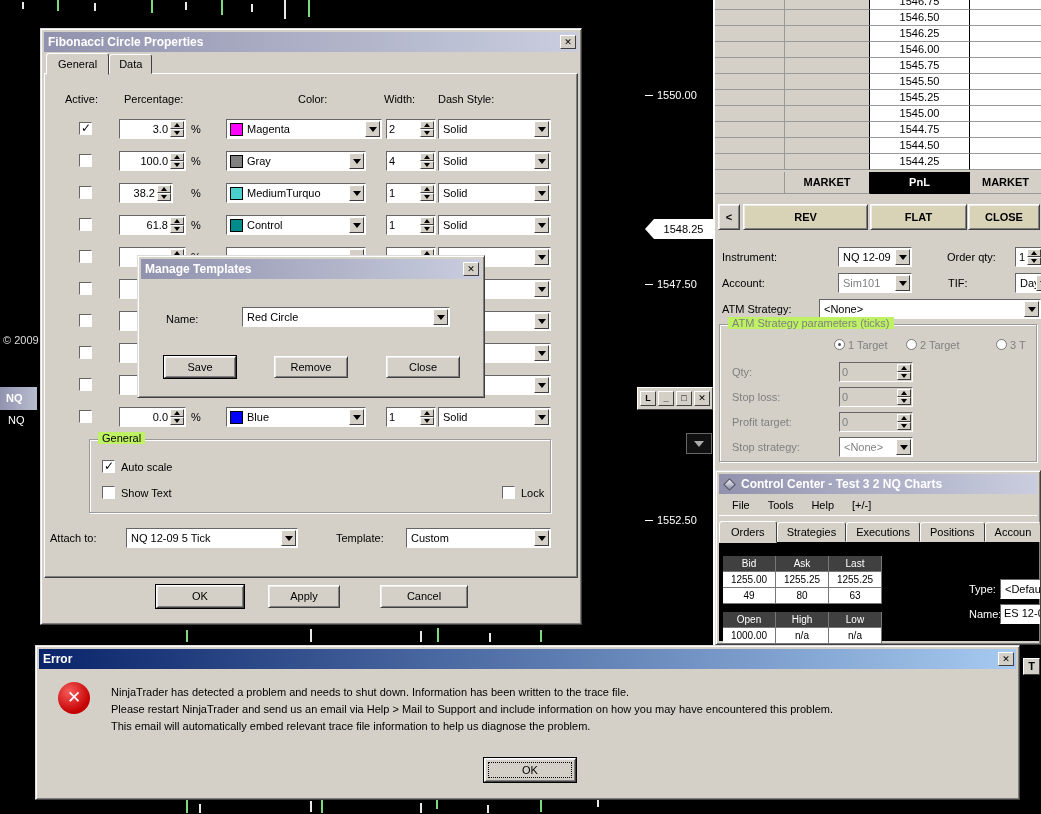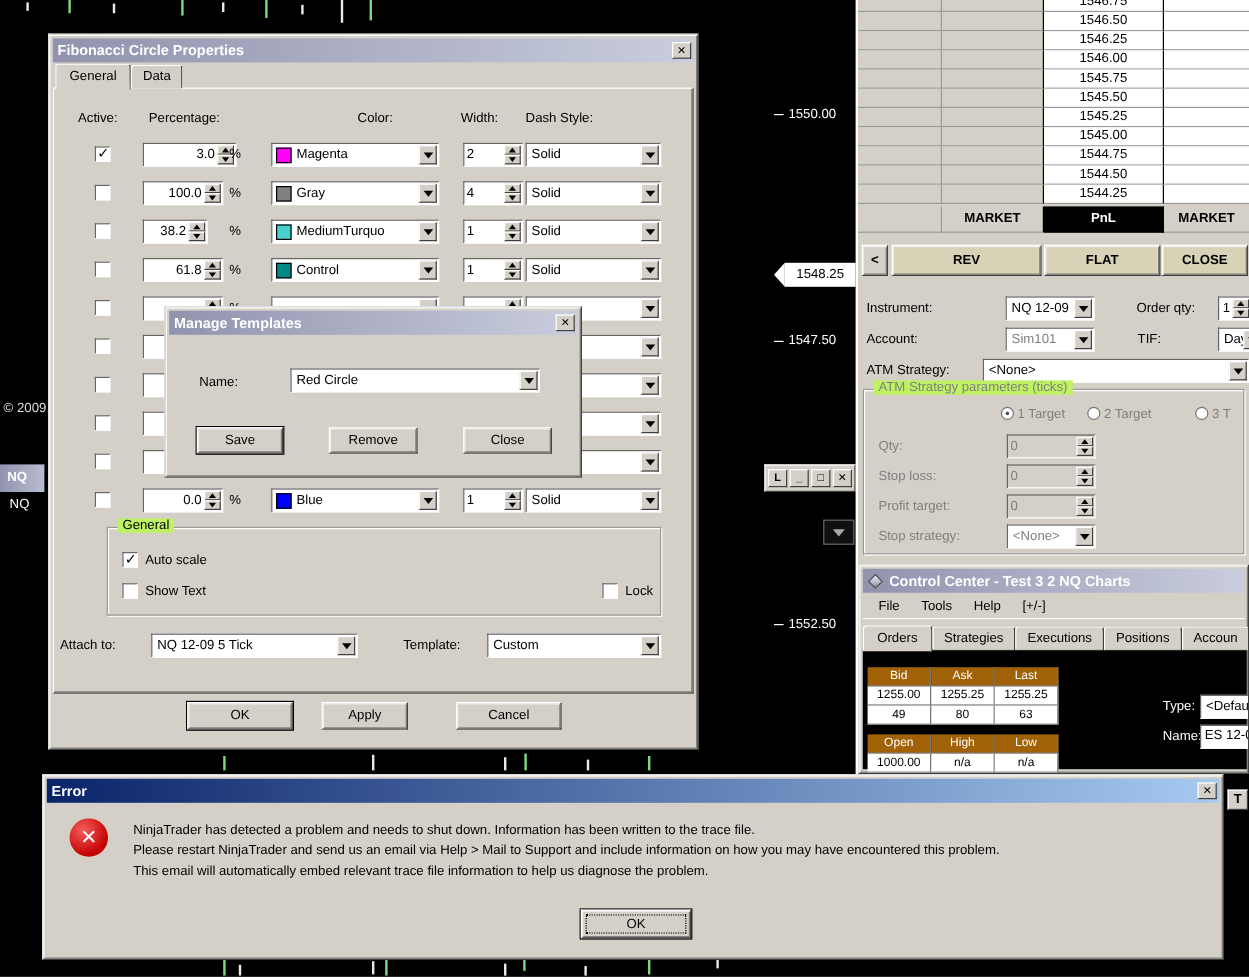--- a/index.html
+++ b/index.html
@@ -79,21 +79,21 @@
 .dombtn{font-weight:bold;}
 .tan{background:#d8d2b6;}
 .cc{left:715px;top:470px;width:326px;height:175px;overflow:hidden;}
 .menubar{height:22px;display:flex;align-items:center;border-bottom:1px solid #fff;position:relative;z-index:1;}
 .menu-item{padding:2px 9px;}
 .cc-icon{flex:none;width:9px;height:9px;background:linear-gradient(135deg,#f0f0f8,#8890a8);transform:rotate(45deg);border:1px solid #555;margin:0 4px 0 2px;}
 .cc-body{position:absolute;left:3px;top:70px;width:320px;bottom:3px;background:#000;}
 .qtable{position:absolute;left:4px;}
 .qrow{display:flex;}
 .qc{flex:none;width:53px;height:16px;line-height:15px;text-align:center;font-size:10px;border-right:1px solid #777;border-bottom:1px solid #777;}
-.qh{background:#a16207;color:#fff;}
+.qh{background:#404040;color:#fff;}
 .qv{background:#fff;}
 .cc-lbl{position:absolute;color:#fff;white-space:nowrap;}
 .ccfield{position:absolute;height:20px;background:#fff;border:1px solid;border-color:#666 #fff #fff #666;padding:2px 3px;white-space:nowrap;overflow:hidden;}
 </style>
 </head>
 <body>
 
 <div class="screen">
 
   <div>
@@ -373,29 +373,29 @@
       <span class="tab">Data</span>
     </div>
     <span class="hdr" style="left:24px;top:64px">Active:</span>
     <span class="hdr" style="left:83px;top:64px">Percentage:</span>
     <span class="hdr" style="left:257px;top:64px">Color:</span>
     <span class="hdr" style="left:343px;top:64px">Width:</span>
     <span class="hdr" style="left:397px;top:64px">Dash Style:</span>
 
     <div class="fib-row" style="top:90px">
       <span class="cb checked"></span>
-      <span class="spin" style="left:78px;top:0;width:78px">
+      <span class="spin" style="left:78px;top:0;width:67px">
           <span class="stext">3.0</span>
           <span class="sbtns">
             <i class="up"></i>
             <i class="dn"></i>
           </span>
         </span>
       <span class="suffix">%</span>
-      <span class="combo" style="left:185px;top:0;width:140px">
+      <span class="combo" style="left:185px;top:0;width:156px">
           <span class="swatch" style="background: rgb(255, 0, 255);"></span>
           <span class="ctext">Magenta</span>
           <span class="carrow"></span>
         </span>
       <span class="spin" style="left:345px;top:0;width:50px">
           <span class="stext" style="text-align:left">2</span>
           <span class="sbtns">
             <i class="up"></i>
             <i class="dn"></i>
           </span>

